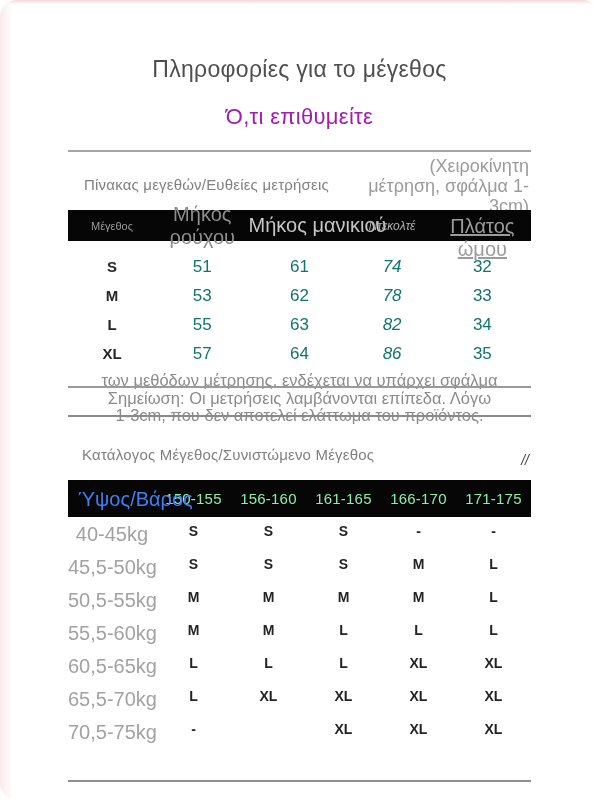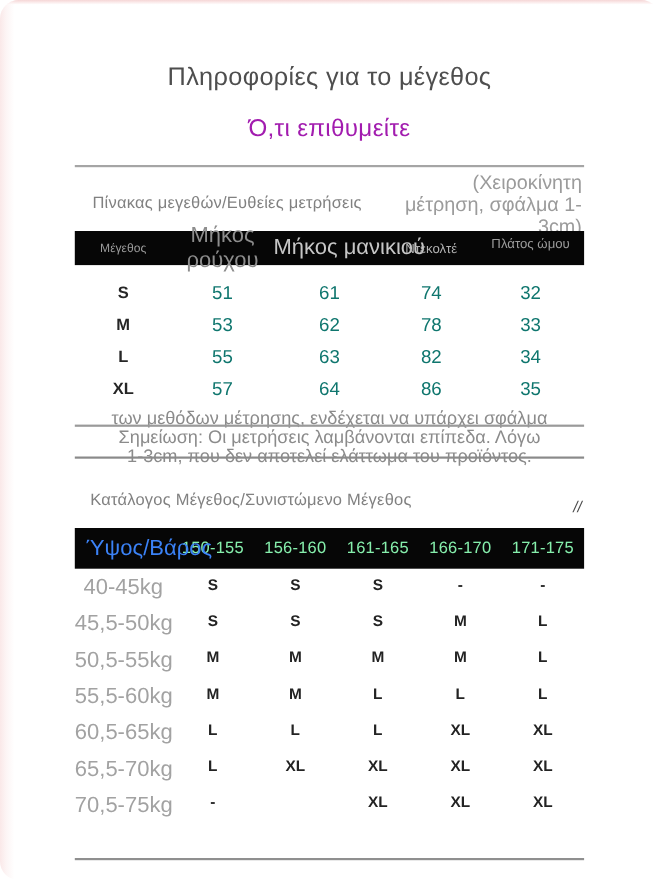--- a/index.html
+++ b/index.html
@@ -25,26 +25,26 @@
     justify-content:space-between; align-items:flex-start; }
   .sec-label { margin-top:22px; margin-left:16px; font-size:15px; color:#818181; letter-spacing:.2px; }
   .sec-note { width:164px; margin-right:2px; margin-top:2px; text-align:right;
     font-size:18px; line-height:1.12; color:#9b9b9b; }
 
   
   .t1-head { position:relative; z-index:2; height:31px; background:#060606;
     display:flex; align-items:center; }
   .t1-head > div { text-align:center; }
   .t1 .c1 { width:19%; } .t1 .c2 { width:20%; } .t1 .c3 { width:22%; }
-  .t1 .c4 { width:18%; } .t1 .c5 { width:21%; }
+  .t1 .c4 { width:18%;font-style:italic; } .t1 .c5 { width:21%; }
   .h-size   { font-size:11px; color:#9b9b9b; }
   .h-length { font-size:20px; color:#8d8d8d; line-height:1.12; }
   .h-sleeve { font-size:20px; color:#c6c6c6; white-space:nowrap; }
   .h-neck   { font-size:12px; color:#b2b2b2; }
-  .h-shoulder { font-size:12px; color:#9b9b9b; line-height:1.15; align-self:flex-start; margin-top:5px; }
+  .h-shoulder { font-size:20px; color:#9b9b9b; line-height:1.15; align-self:flex-start; margin-top:5px;text-decoration:underline; }
 
   .t1-body { padding-top:11px; }
   .t1-row { display:flex; align-items:center; height:29px; }
   .t1-row > div { text-align:center; }
   .t1-row .sz { font-size:15px; font-weight:bold; color:#262626; }
   .t1-row .val { font-size:17px; color:#0f766e; }
 
   
   .note { position:relative; margin-top:4px; height:56px; text-align:center;
     font-size:16.5px; line-height:17.5px; color:#8b8b8b; }

